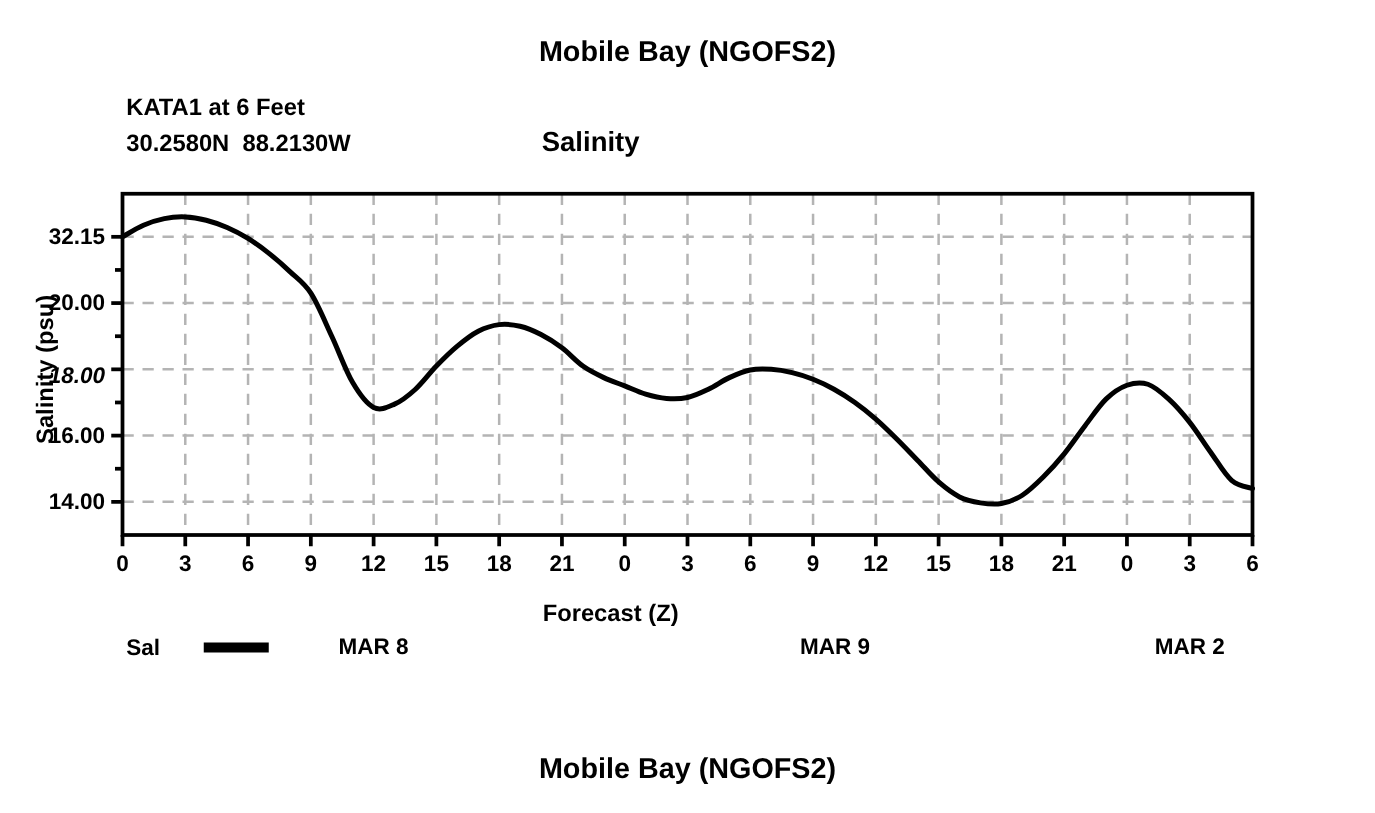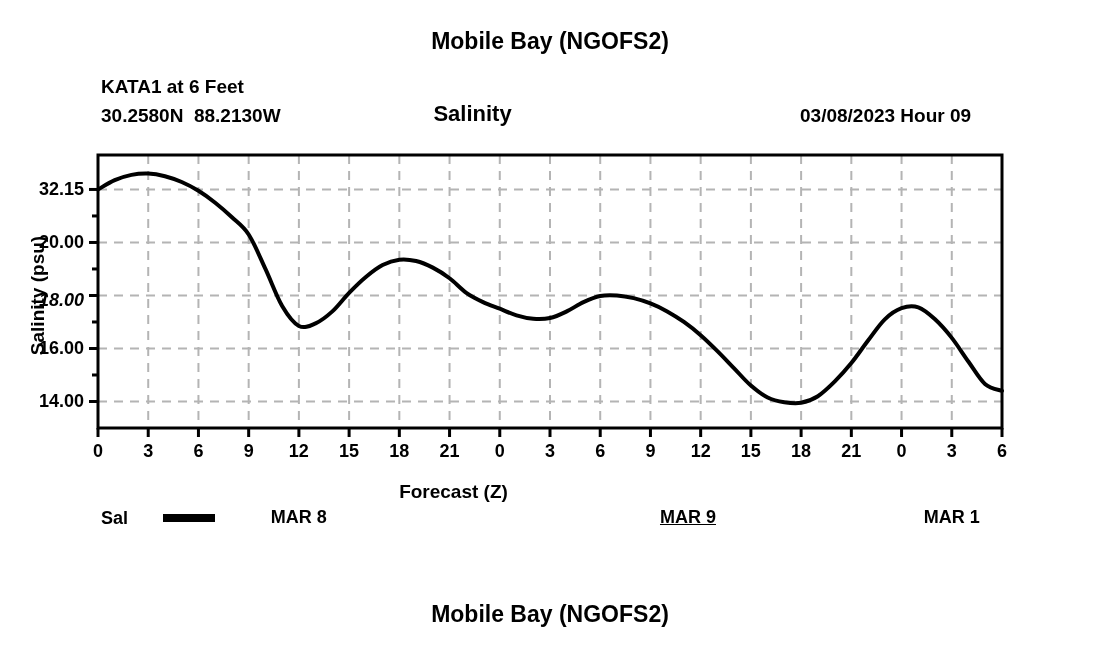--- a/index.html
+++ b/index.html
@@ -74,20 +74,21 @@
     font-size: 19px;
     transform: rotate(-90deg);
     transform-origin: center center;
   }
   #xlabel {
     left: 0;
     top: 482px;
     width: 907px;
     text-align: center;
     font-size: 19px;
+    padding-left: 35px;
   }
   .ytick-label {
     font-size: 18px;
     text-align: right;
     width: 70px;
   }
   .xtick-label {
     font-size: 18px;
     text-align: center;
     width: 40px;
@@ -119,21 +120,20 @@
 <div id="figure">
 
   <div class="txt" id="title-top">Mobile Bay (NGOFS2)</div>
 
   <div class="txt" id="station-label">KATA1 at 6 Feet</div>
 
   <div class="txt" id="coords-label">30.2580N  88.2130W</div>
 
   <div class="txt" id="variable-label">Salinity</div>
 
-  <div class="txt" id="run-label">03/08/2023 Hour 09</div>
 
   <div class="txt" id="ylabel">Salinity (psu)</div>
 
   <div class="txt" id="xlabel">Forecast (Z)</div>
 
   <svg id="plot" width="1100" height="650">
     <g id="grid-group">
         <line x1="98" x2="1002" y1="401.49514563106794" y2="401.49514563106794" stroke="#b4b4b4" stroke-width="2" stroke-dasharray="9,7"></line>
         <line x1="98" x2="1002" y1="348.4854368932039" y2="348.4854368932039" stroke="#b4b4b4" stroke-width="2" stroke-dasharray="9,7"></line>
         <line x1="98" x2="1002" y1="295.4757281553398" y2="295.4757281553398" stroke="#b4b4b4" stroke-width="2" stroke-dasharray="9,7"></line>
@@ -214,22 +214,22 @@
       <div class="txt xtick-label" style="left: 680.667px; top: 442px;">12</div>
       <div class="txt xtick-label" style="left: 730.889px; top: 442px;">15</div>
       <div class="txt xtick-label" style="left: 781.111px; top: 442px;">18</div>
       <div class="txt xtick-label" style="left: 831.333px; top: 442px;">21</div>
       <div class="txt xtick-label" style="left: 881.556px; top: 442px;">0</div>
       <div class="txt xtick-label" style="left: 931.778px; top: 442px;">3</div>
       <div class="txt xtick-label" style="left: 982px; top: 442px;">6</div>
     </div>
   <div id="day-labels">
       <div class="txt day-label" style="left: 243.889px; top: 476px;">MAR 8</div>
-      <div class="txt day-label" style="left: 633px; top: 476px; text-decoration: underline;">MAR 9</div>
-      <div class="txt day-label" style="left: 896.778px; top: 476px;">MAR 1</div>
+      <div class="txt day-label" style="left: 613px; top: 476px;">MAR 9</div>
+      <div class="txt day-label" style="left: 896.778px; top: 476px;">MAR 2</div>
     </div>
 
   <div class="txt" id="legend-label">Sal</div>
   <div id="legend-swatch" style="background: rgb(0, 0, 0);"></div>
 
   <div class="txt" id="title-bottom">Mobile Bay (NGOFS2)</div>
 
 </div>
 
 </body></html>

